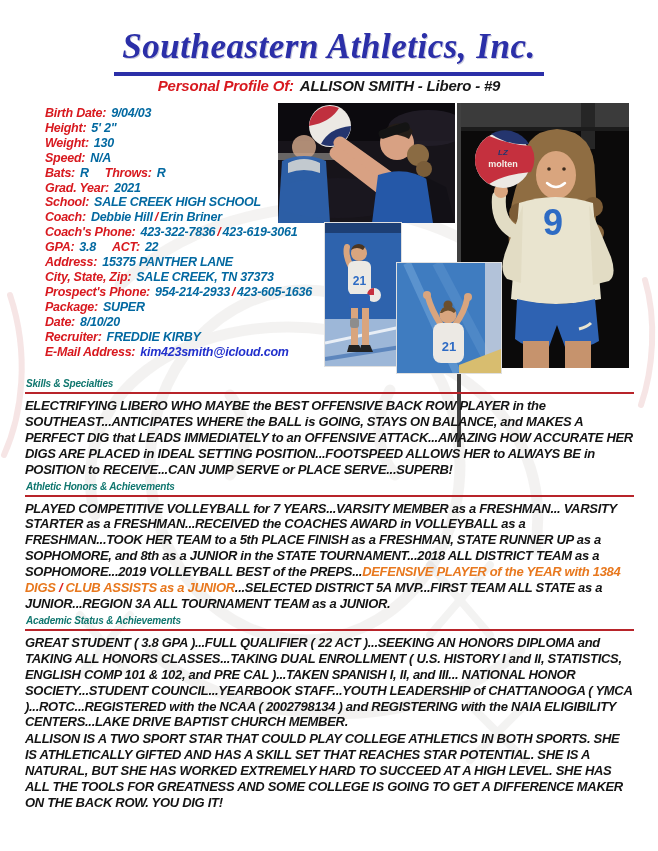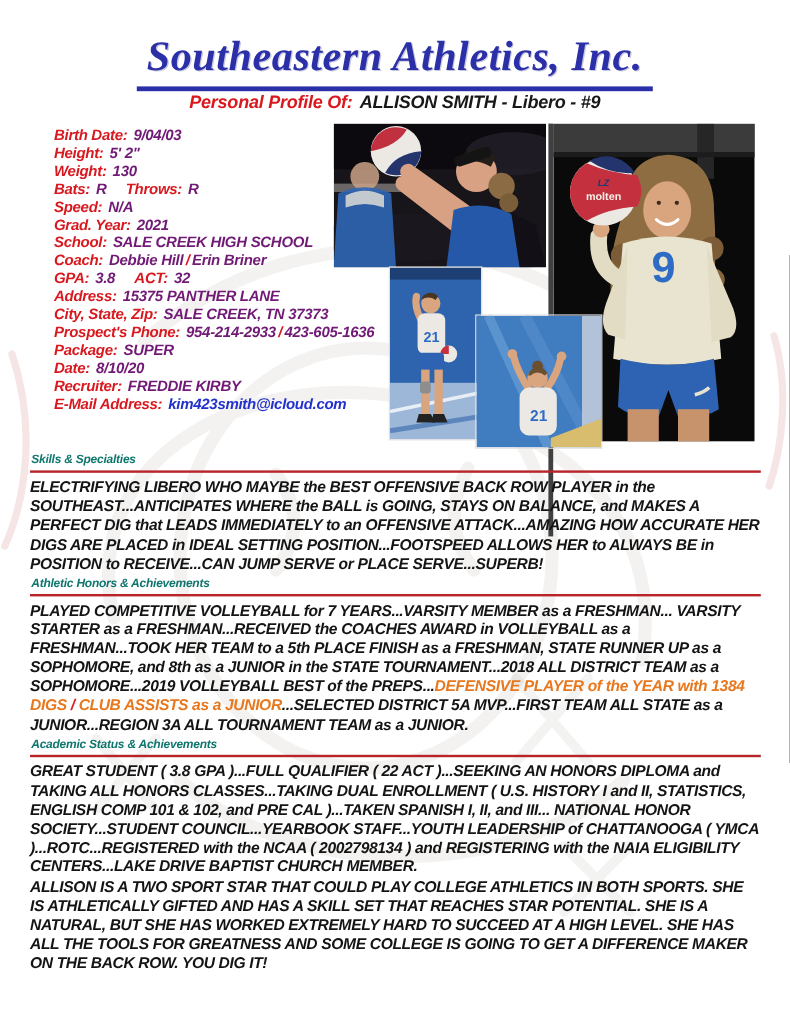--- a/index.html
+++ b/index.html
@@ -24,21 +24,21 @@
   .subtitle .red{color:#d8191f; margin-right:6px;}
   .subtitle .dark{color:#181818;}
   
   .info{
     position:absolute; left:45px; top:106px; width:320px;
     font-weight:bold; font-style:italic; font-size:12.5px;
     line-height:14.9px; letter-spacing:-0.25px; white-space:nowrap; z-index:5;
   }
   .info .lbl{color:#d8191f; margin-right:5px;}
   .info .lbl2{color:#d8191f; margin-left:16px; margin-right:5px;}
-  .info .val{color:#701a75;}
+  .info .val{color:#0369a1;}
   .info .sep{color:#d8191f; padding:0 2px;}
   .info .link{color:#2230cc;text-align:right;}
   
   .photo{position:absolute; overflow:hidden;}
   #photo-action  {left:278px; top:103px; width:177px; height:120px; z-index:1;}
   #photo-portrait{left:457px; top:103px; width:168px; height:344px; z-index:2; border-left:4px solid #404040;}
   #photo-standing{left:324px; top:222px; width:76px;  height:143px; z-index:3; border:1px solid #e0e0e0;}
   #photo-serving {left:396px; top:262px; width:104px; height:110px; z-index:4; border:1px solid #e0e0e0;}
   .photo svg{display:block;}
   
@@ -89,26 +89,27 @@
     <span class="title-text">Southeastern Athletics, Inc.</span>
   </div>
   <div class="subtitle">
     <span class="red">Personal  Profile Of:</span><span class="dark">ALLISON SMITH - Libero - #9</span>
   </div>
 
   <div class="info">
     <div><span class="lbl">Birth Date:</span><span class="val">9/04/03</span></div>
     <div><span class="lbl">Height:</span><span class="val">5' 2"</span></div>
     <div><span class="lbl">Weight:</span><span class="val">130</span></div>
+    <div><span class="lbl">Speed:</span><span class="val">N/A</span></div>
     <div><span class="lbl">Bats:</span><span class="val">R</span><span class="lbl2">Throws:</span><span class="val">R</span></div>
-    <div><span class="lbl">Speed:</span><span class="val">N/A</span></div>
     <div><span class="lbl">Grad. Year:</span><span class="val">2021</span></div>
     <div><span class="lbl">School:</span><span class="val">SALE CREEK HIGH SCHOOL</span></div>
     <div><span class="lbl">Coach:</span><span class="val">Debbie Hill</span><span class="sep">/</span><span class="val">Erin Briner</span></div>
-    <div><span class="lbl">GPA:</span><span class="val">3.8</span><span class="lbl2">ACT:</span><span class="val">32</span></div>
+    <div><span class="lbl">Coach's Phone:</span><span class="val">423-322-7836</span><span class="sep">/</span><span class="val">423-619-3061</span></div>
+    <div><span class="lbl">GPA:</span><span class="val">3.8</span><span class="lbl2">ACT:</span><span class="val">22</span></div>
     <div><span class="lbl">Address:</span><span class="val">15375 PANTHER LANE</span></div>
     <div><span class="lbl">City, State, Zip:</span><span class="val">SALE CREEK, TN  37373</span></div>
     <div><span class="lbl">Prospect's Phone:</span><span class="val">954-214-2933</span><span class="sep">/</span><span class="val">423-605-1636</span></div>
     <div><span class="lbl">Package:</span><span class="val">SUPER</span></div>
     <div><span class="lbl">Date:</span><span class="val">8/10/20</span></div>
     <div><span class="lbl">Recruiter:</span><span class="val">FREDDIE KIRBY</span></div>
     <div><span class="lbl">E-Mail Address:</span><span class="val link">kim423smith@icloud.com</span></div>
   </div>
 
   <div class="photo" id="photo-action">

